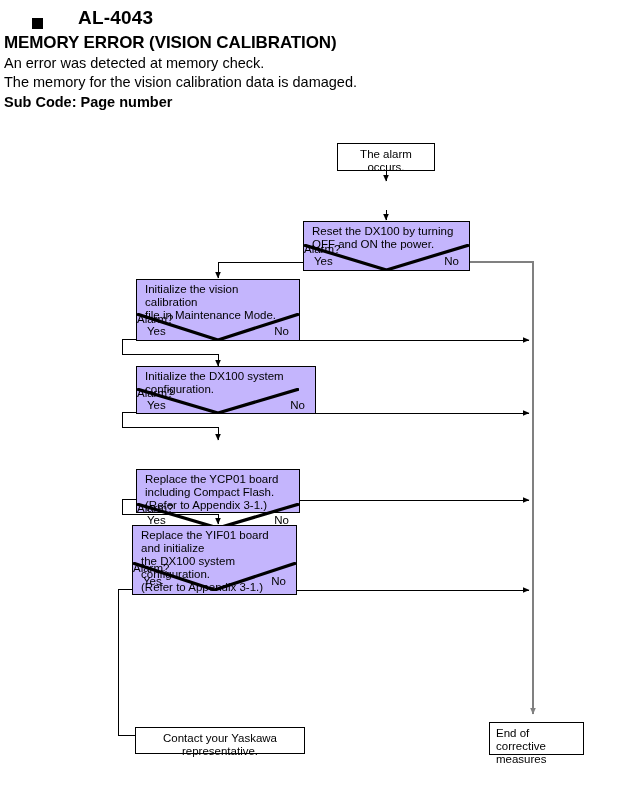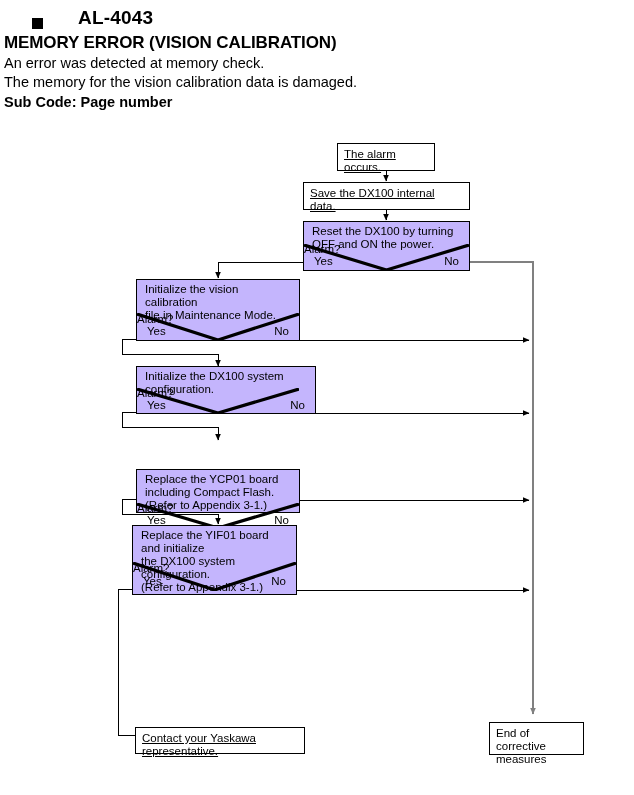--- a/index.html
+++ b/index.html
@@ -89,21 +89,21 @@
     border: 1px solid #000;
     background: #fff;
     font-size: 11.5px;
     line-height: 13px;
     color: #000;
   }
   .node .ntext {
     display: block;
     padding: 4px 6px 0 6px;
   }
-  .node.center .ntext { text-align: left; text-decoration: underline; }
+  .node.center .ntext { text-align: center; }
   .node.left .ntext { text-align: left; }
 
   
   .decision {
     position: absolute;
     box-sizing: border-box;
     border: 1px solid #000;
     background: #c4b5fd;
     font-size: 11.5px;
     line-height: 13px;
@@ -184,23 +184,20 @@
 
     <g stroke="#808080" stroke-width="2" fill="none" shape-rendering="crispEdges">
       <path d="M470,262 L533,262 L533,714" marker-end="url(#ahg)"></path>
     </g>
   </svg>
 
   <div class="node center" style="left:337px; top:143px; width:98px; height:28px;">
     <span class="ntext">The alarm occurs.</span>
   </div>
 
-  <div class="node center" style="left:303px; top:182px; width:167px; height:28px;">
-    <span class="ntext">Save the DX100 internal data.</span>
-  </div>
 
   <div class="decision" style="left:303px; top:221px; width:167px; height:50px;">
     <span class="dtext">Reset the DX100 by turning
 OFF and ON the power.</span>
     <div class="chev-zone" style="top:22px; height:27px;">
       <svg width="165" height="27" viewBox="0 0 165 27" preserveAspectRatio="none">
         <path d="M0,1 L82.5,26 L165,1" stroke="#000" stroke-width="3.2" fill="none"></path>
       </svg>
       <span class="lbl lbl-q" style="top:-1px;">Alarm?</span>
       <span class="lbl lbl-yes" style="top:11px;">Yes</span>

